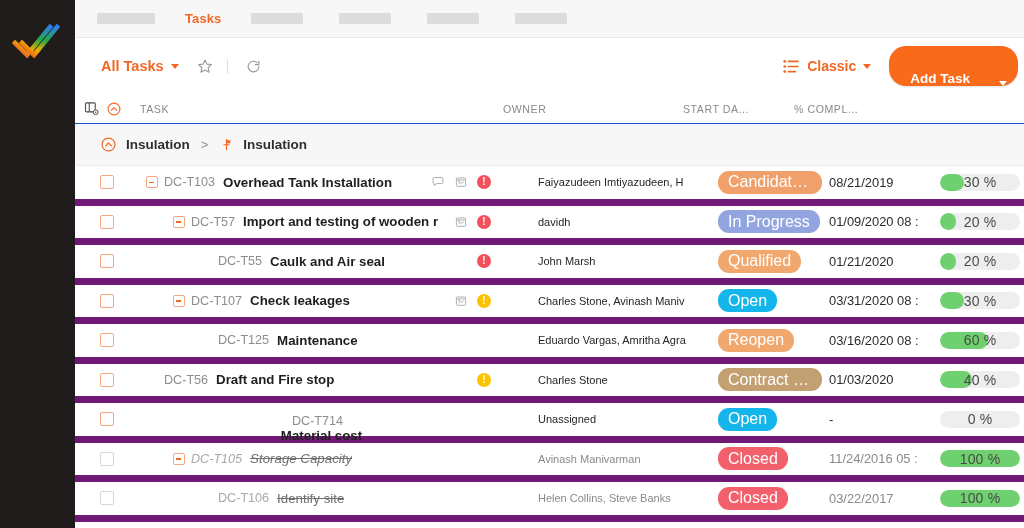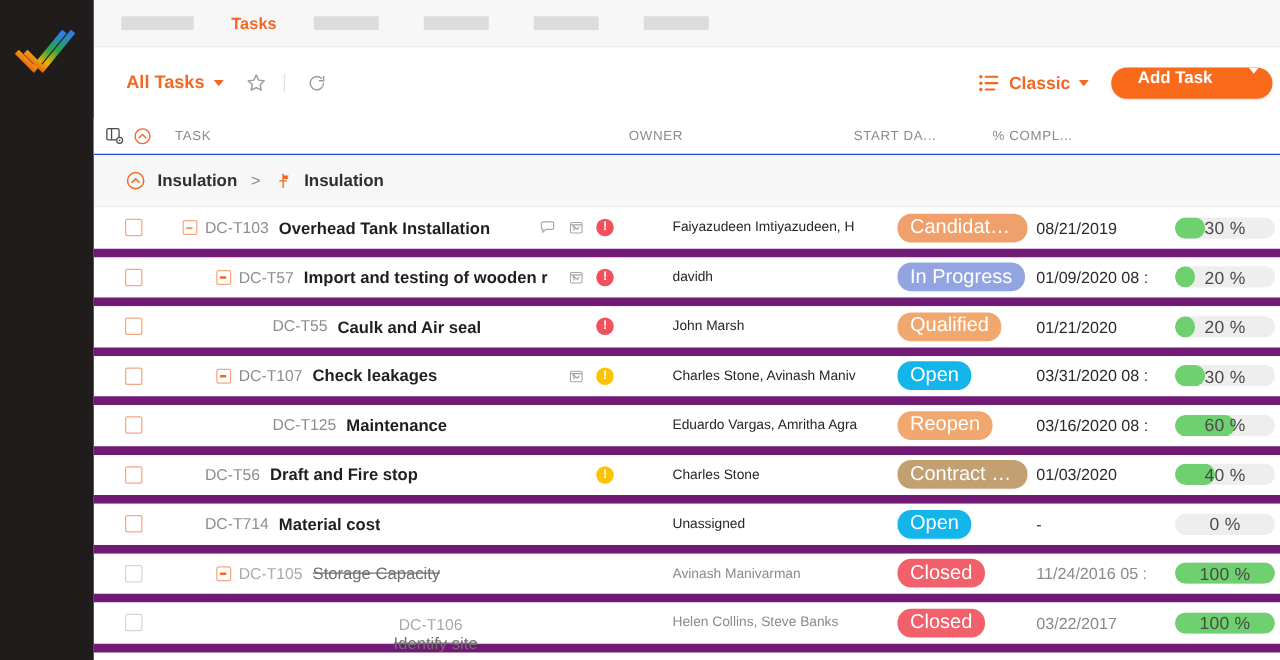--- a/index.html
+++ b/index.html
@@ -69,21 +69,21 @@
   }
   .tb-sep { width: 1px; height: 15px; background: #e0e0e0; margin-left: 14px; }
   .spacer { flex: 1 1 auto; }
 
   .classic {
     display: flex; align-items: center; gap: 7px;
     color: #f26722; font-size: 14px; font-weight: 600;
     margin-right: 18px; cursor: pointer; white-space: nowrap;
   }
   .add-task-wrap {
-    display: flex; align-items: flex-start; height: 25px;
+    display: flex; align-items: flex-end; height: 40px;
     background: #f96a1b; border-radius: 17px; overflow: hidden;
     cursor: pointer;
     box-shadow: 0 1px 2px rgba(0,0,0,.12);
   }
   .add-task-btn {
     display: flex; align-items: center; justify-content: center;
     padding: 0 17px 0 21px; color: #fff; font-size: 13.5px; font-weight: 600;
     white-space: nowrap;
   }
   .add-task-split {
@@ -513,61 +513,61 @@
             <div class="pbar">
               <div class="pfill" style="width: 40%;"></div>
               <div class="ptext">40 %</div>
             </div>
           </div>
         </div>
         <div class="row">
           <div class="c-check">
             <div class="cbox"></div>
           </div>
-          <div class="c-task" style="padding-left: 8px;">
+          <div class="c-task" style="padding-left: 8px; flex-direction: column;">
             <span style="flex: 0 0 18px;"></span>
             <span class="tkey">DC-T714</span>
             <span class="tname">Material cost</span>
             <span class="row-icons"></span>
           </div>
           <div class="c-owner">Unassigned</div>
           <div class="c-status"><span class="badge" style="background: rgb(19, 181, 234);">Open</span></div>
           <div class="c-date">-</div>
           <div class="c-pct">
             <div class="pbar">
               <div class="pfill" style="width: 0%;"></div>
               <div class="ptext">0 %</div>
             </div>
           </div>
         </div>
         <div class="row">
           <div class="c-check">
             <div class="cbox dim"></div>
           </div>
-          <div class="c-task" style="padding-left: 35px;">
+          <div class="c-task" style="padding-left: 35px; font-style: italic;">
             <span class="expander"></span>
             <span class="tkey done">DC-T105</span>
             <span class="tname done">Storage Capacity</span>
             <span class="row-icons"></span>
           </div>
           <div class="c-owner dim">Avinash Manivarman</div>
           <div class="c-status"><span class="badge" style="background: rgb(242, 97, 107);">Closed</span></div>
           <div class="c-date dim">11/24/2016 05 :</div>
           <div class="c-pct">
             <div class="pbar">
               <div class="pfill" style="width: 100%;"></div>
               <div class="ptext">100 %</div>
             </div>
           </div>
         </div>
         <div class="row">
           <div class="c-check">
             <div class="cbox dim"></div>
           </div>
-          <div class="c-task" style="padding-left: 62px; flex-direction: column;">
+          <div class="c-task" style="padding-left: 62px;">
             <span style="flex: 0 0 18px;"></span>
             <span class="tkey done">DC-T106</span>
             <span class="tname done">Identify site</span>
             <span class="row-icons"></span>
           </div>
           <div class="c-owner dim">Helen Collins, Steve Banks</div>
           <div class="c-status"><span class="badge" style="background: rgb(242, 97, 107);">Closed</span></div>
           <div class="c-date dim">03/22/2017</div>
           <div class="c-pct">
             <div class="pbar">

